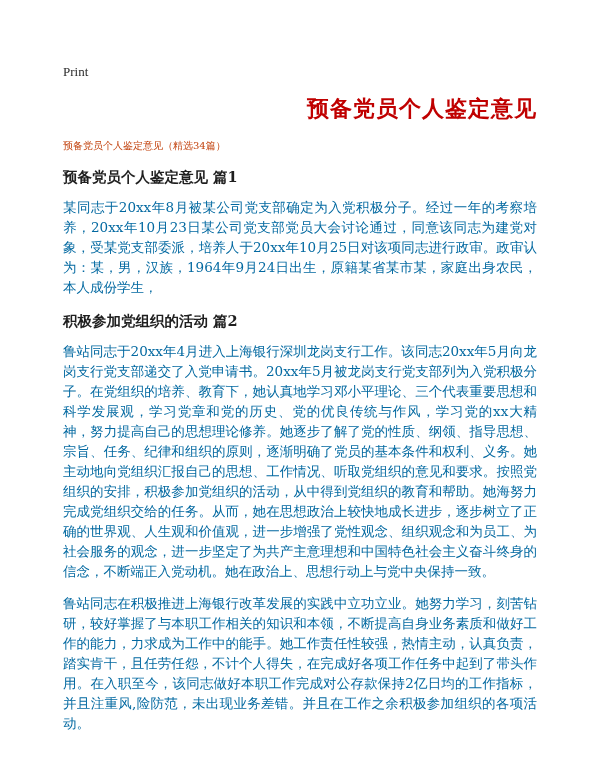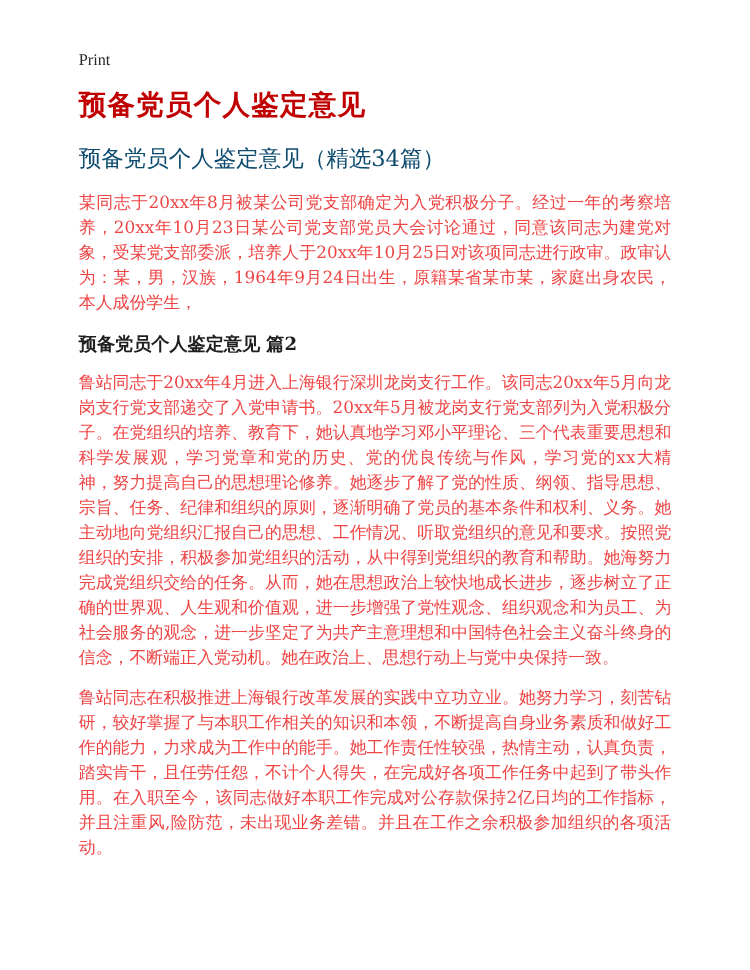--- a/index.html
+++ b/index.html
@@ -8,77 +8,78 @@
     background: #ffffff;
   }
   .page {
     position: relative;
     width: 600px;
     height: 776px;
     margin: 0 auto;
     background: #ffffff;
     overflow: hidden;
     box-sizing: border-box;
-    padding: 40px 63px 40px 63px;
+    padding: 64px 63px 40px 63px;
     font-family: "DejaVu Serif", "Liberation Serif", serif;
     color: #3b3b3b;
   }
   .print-link {
     font-family: "Liberation Serif", serif;
     font-size: 13px;
     color: #2b2b2b;
     margin: 0 0 14px 0;
     cursor: pointer;
   }
   .doc-title {
-    text-align: left;
+    text-align: right;
     color: #c00000;
     font-size: 22px;
     font-weight: 600;
     letter-spacing: 1px;
     margin: 0 0 16px 0;
     line-height: 1.3;
   }
   .doc-subtitle {
-    font-size: 18px;
-    color: #0c4a6e;
+    font-size: 10px;
+    color: #c2410c;
     margin: 0 0 12px 0;
     line-height: 1.4;
   }
   .section-heading {
     font-size: 14.5px;
     font-weight: bold;
     color: #1f1f1f;
     margin: 14px 0 10px 0;
     line-height: 1.4;
   }
   .body-paragraph {
     font-size: 13.5px;
     line-height: 20px;
-    color: #ef4444;
+    color: #0369a1;
     margin: 0 0 12px 0;
     text-align: justify;
     text-justify: inter-ideograph;
   }
 </style>
 </head>
 <body>
 
 <div class="page">
 
   <div class="print-link">Print</div>
 
   <h1 class="doc-title">预备党员个人鉴定意见</h1>
 
   <div class="doc-subtitle">预备党员个人鉴定意见（精选34篇）</div>
 
+  <h2 class="section-heading">预备党员个人鉴定意见 篇1</h2>
 
   <p class="body-paragraph">某同志于20xx年8月被某公司党支部确定为入党积极分子。经过一年的考察培养，20xx年10月23日某公司党支部党员大会讨论通过，同意该同志为建党对象，受某党支部委派，培养人于20xx年10月25日对该项同志进行政审。政审认为：某，男，汉族，1964年9月24日出生，原籍某省某市某，家庭出身农民，本人成份学生，</p>
 
 
 
-  <h2 class="section-heading">预备党员个人鉴定意见 篇2</h2>
+  <h2 class="section-heading">积极参加党组织的活动 篇2</h2>
 
   <p class="body-paragraph">鲁站同志于20xx年4月进入上海银行深圳龙岗支行工作。该同志20xx年5月向龙岗支行党支部递交了入党申请书。20xx年5月被龙岗支行党支部列为入党积极分子。在党组织的培养、教育下，她认真地学习邓小平理论、三个代表重要思想和科学发展观，学习党章和党的历史、党的优良传统与作风，学习党的xx大精神，努力提高自己的思想理论修养。她逐步了解了党的性质、纲领、指导思想、宗旨、任务、纪律和组织的原则，逐渐明确了党员的基本条件和权利、义务。她主动地向党组织汇报自己的思想、工作情况、听取党组织的意见和要求。按照党组织的安排，积极参加党组织的活动，从中得到党组织的教育和帮助。她海努力完成党组织交给的任务。从而，她在思想政治上较快地成长进步，逐步树立了正确的世界观、人生观和价值观，进一步增强了党性观念、组织观念和为员工、为社会服务的观念，进一步坚定了为共产主意理想和中国特色社会主义奋斗终身的信念，不断端正入党动机。她在政治上、思想行动上与党中央保持一致。</p>
 
   <p class="body-paragraph">鲁站同志在积极推进上海银行改革发展的实践中立功立业。她努力学习，刻苦钻研，较好掌握了与本职工作相关的知识和本领，不断提高自身业务素质和做好工作的能力，力求成为工作中的能手。她工作责任性较强，热情主动，认真负责，踏实肯干，且任劳任怨，不计个人得失，在完成好各项工作任务中起到了带头作用。在入职至今，该同志做好本职工作完成对公存款保持2亿日均的工作指标，并且注重风,险防范，未出现业务差错。并且在工作之余积极参加组织的各项活动。</p>
 
 </div>
 
 </body></html>

